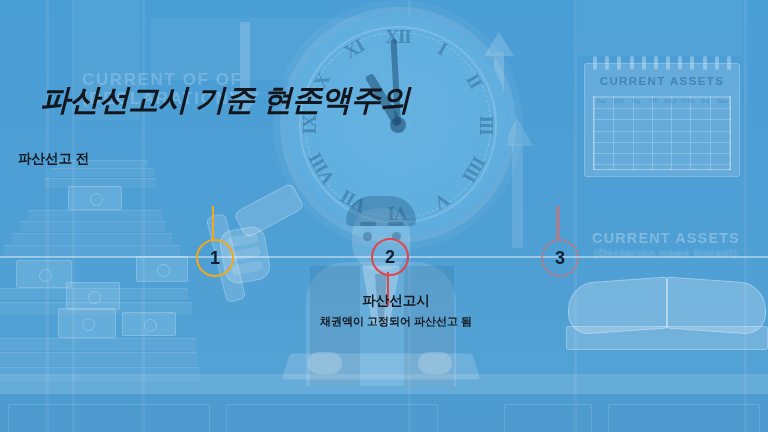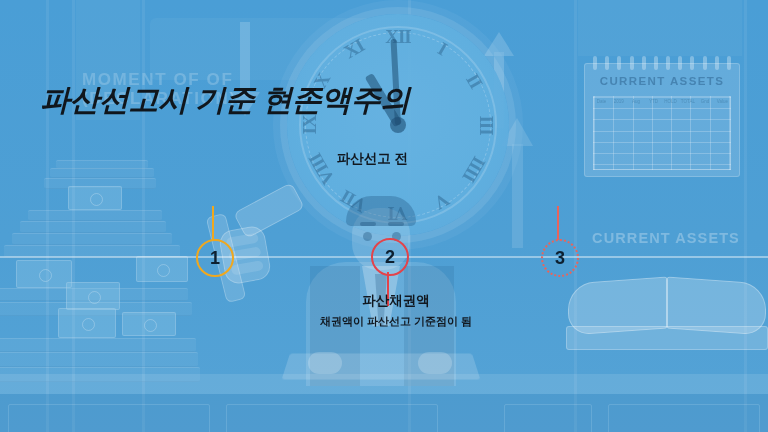--- a/index.html
+++ b/index.html
@@ -129,21 +129,21 @@
   .stem.s3{left:557px;top:206px;height:34px;background:#e8645c;}
 
   
   .title{position:absolute;left:40px;top:80px;font-size:30px;font-weight:700;color:#10161c;
          letter-spacing:-.5px;white-space:nowrap;font-style:italic;}
   .cap{position:absolute;color:#111820;text-align:center;}
   .cap .hd{font-size:13.5px;font-weight:700;line-height:17px;}
   .cap .bd{font-size:11px;font-weight:700;line-height:15px;margin-top:5px;}
 
   .cap1{left:18px;top:150px;width:390px;}
-  .cap1 .hd{text-align:right;}
+  .cap1 .hd{text-align:left;}
   .cap2{left:282px;top:292px;width:228px;}
   .cap3{left:398px;top:136px;width:322px;}
 </style>
 </head>
 <body>
 
 <div id="stage">
 
   <div class="bg">
 
@@ -164,21 +164,21 @@
     <div class="arrow" style="left:476px;top:24px;width:46px;height:104px;transform:rotate(180deg)">
       <div class="sh" style="left:18px;top:0;width:10px;height:76px"></div>
       <div class="hd" style="left:8px;top:72px;border-left:15px solid transparent;border-right:15px solid transparent;border-top:24px solid rgba(255,255,255,.55)"></div>
     </div>
     <div class="arrow" style="left:494px;top:118px;width:46px;height:130px;opacity:.22">
       <div class="sh" style="left:18px;top:26px;width:11px;height:104px"></div>
       <div class="hd" style="left:7px;top:0;border-left:16px solid transparent;border-right:16px solid transparent;border-bottom:28px solid rgba(255,255,255,.6)"></div>
     </div>
 
     <div class="wm-left">
-      <div>MOMENT OF OF</div>
+      <div>CURRENT OF OF</div>
       <div>(DECLARATION)</div>
     </div>
 
     <div class="clock">
       <div class="clock-inner"></div>
       <div class="clock-ticks"></div>
       <div id="numerals">
           <span class="rn" style="left: 111px; top: 23px; transform: translate(-50%, -50%) rotate(0deg);">XII</span>
           <span class="rn" style="left: 155px; top: 34.7898px; transform: translate(-50%, -50%) rotate(30deg);">I</span>
           <span class="rn" style="left: 187.21px; top: 67px; transform: translate(-50%, -50%) rotate(60deg);">II</span>
@@ -267,20 +267,21 @@
           <span>YTD</span>
           <span>HOLD</span>
           <span>TOTAL</span>
           <span>Gnd</span>
           <span>Value</span>
       </div>
     </div>
 
     <div class="wm">
       <div class="wm-1">CURRENT ASSETS</div>
+      <div class="wm-2">(Declacion nowe froraot)</div>
     </div>
 
     <div class="book">
       <div class="pg l"></div>
       <div class="pg r"></div>
       <div class="bk-base"></div>
     </div>
 
     <div class="counter-top"></div>
     <div class="counter-face">
@@ -310,17 +311,17 @@
   <div class="title">파산선고시 기준 현존액주의</div>
 
   <div class="cap cap1">
     <div class="hd">파산선고 전</div>
   </div>
 
   <div class="cap cap3">
   </div>
 
   <div class="cap cap2">
-    <div class="hd">파산채권액</div>
-    <div class="bd">채권액이 파산선고 기준점이 됨</div>
+    <div class="hd">파산선고시</div>
+    <div class="bd">채권액이 고정되어 파산선고 됨</div>
   </div>
 
 </div>
 
 </body></html>

